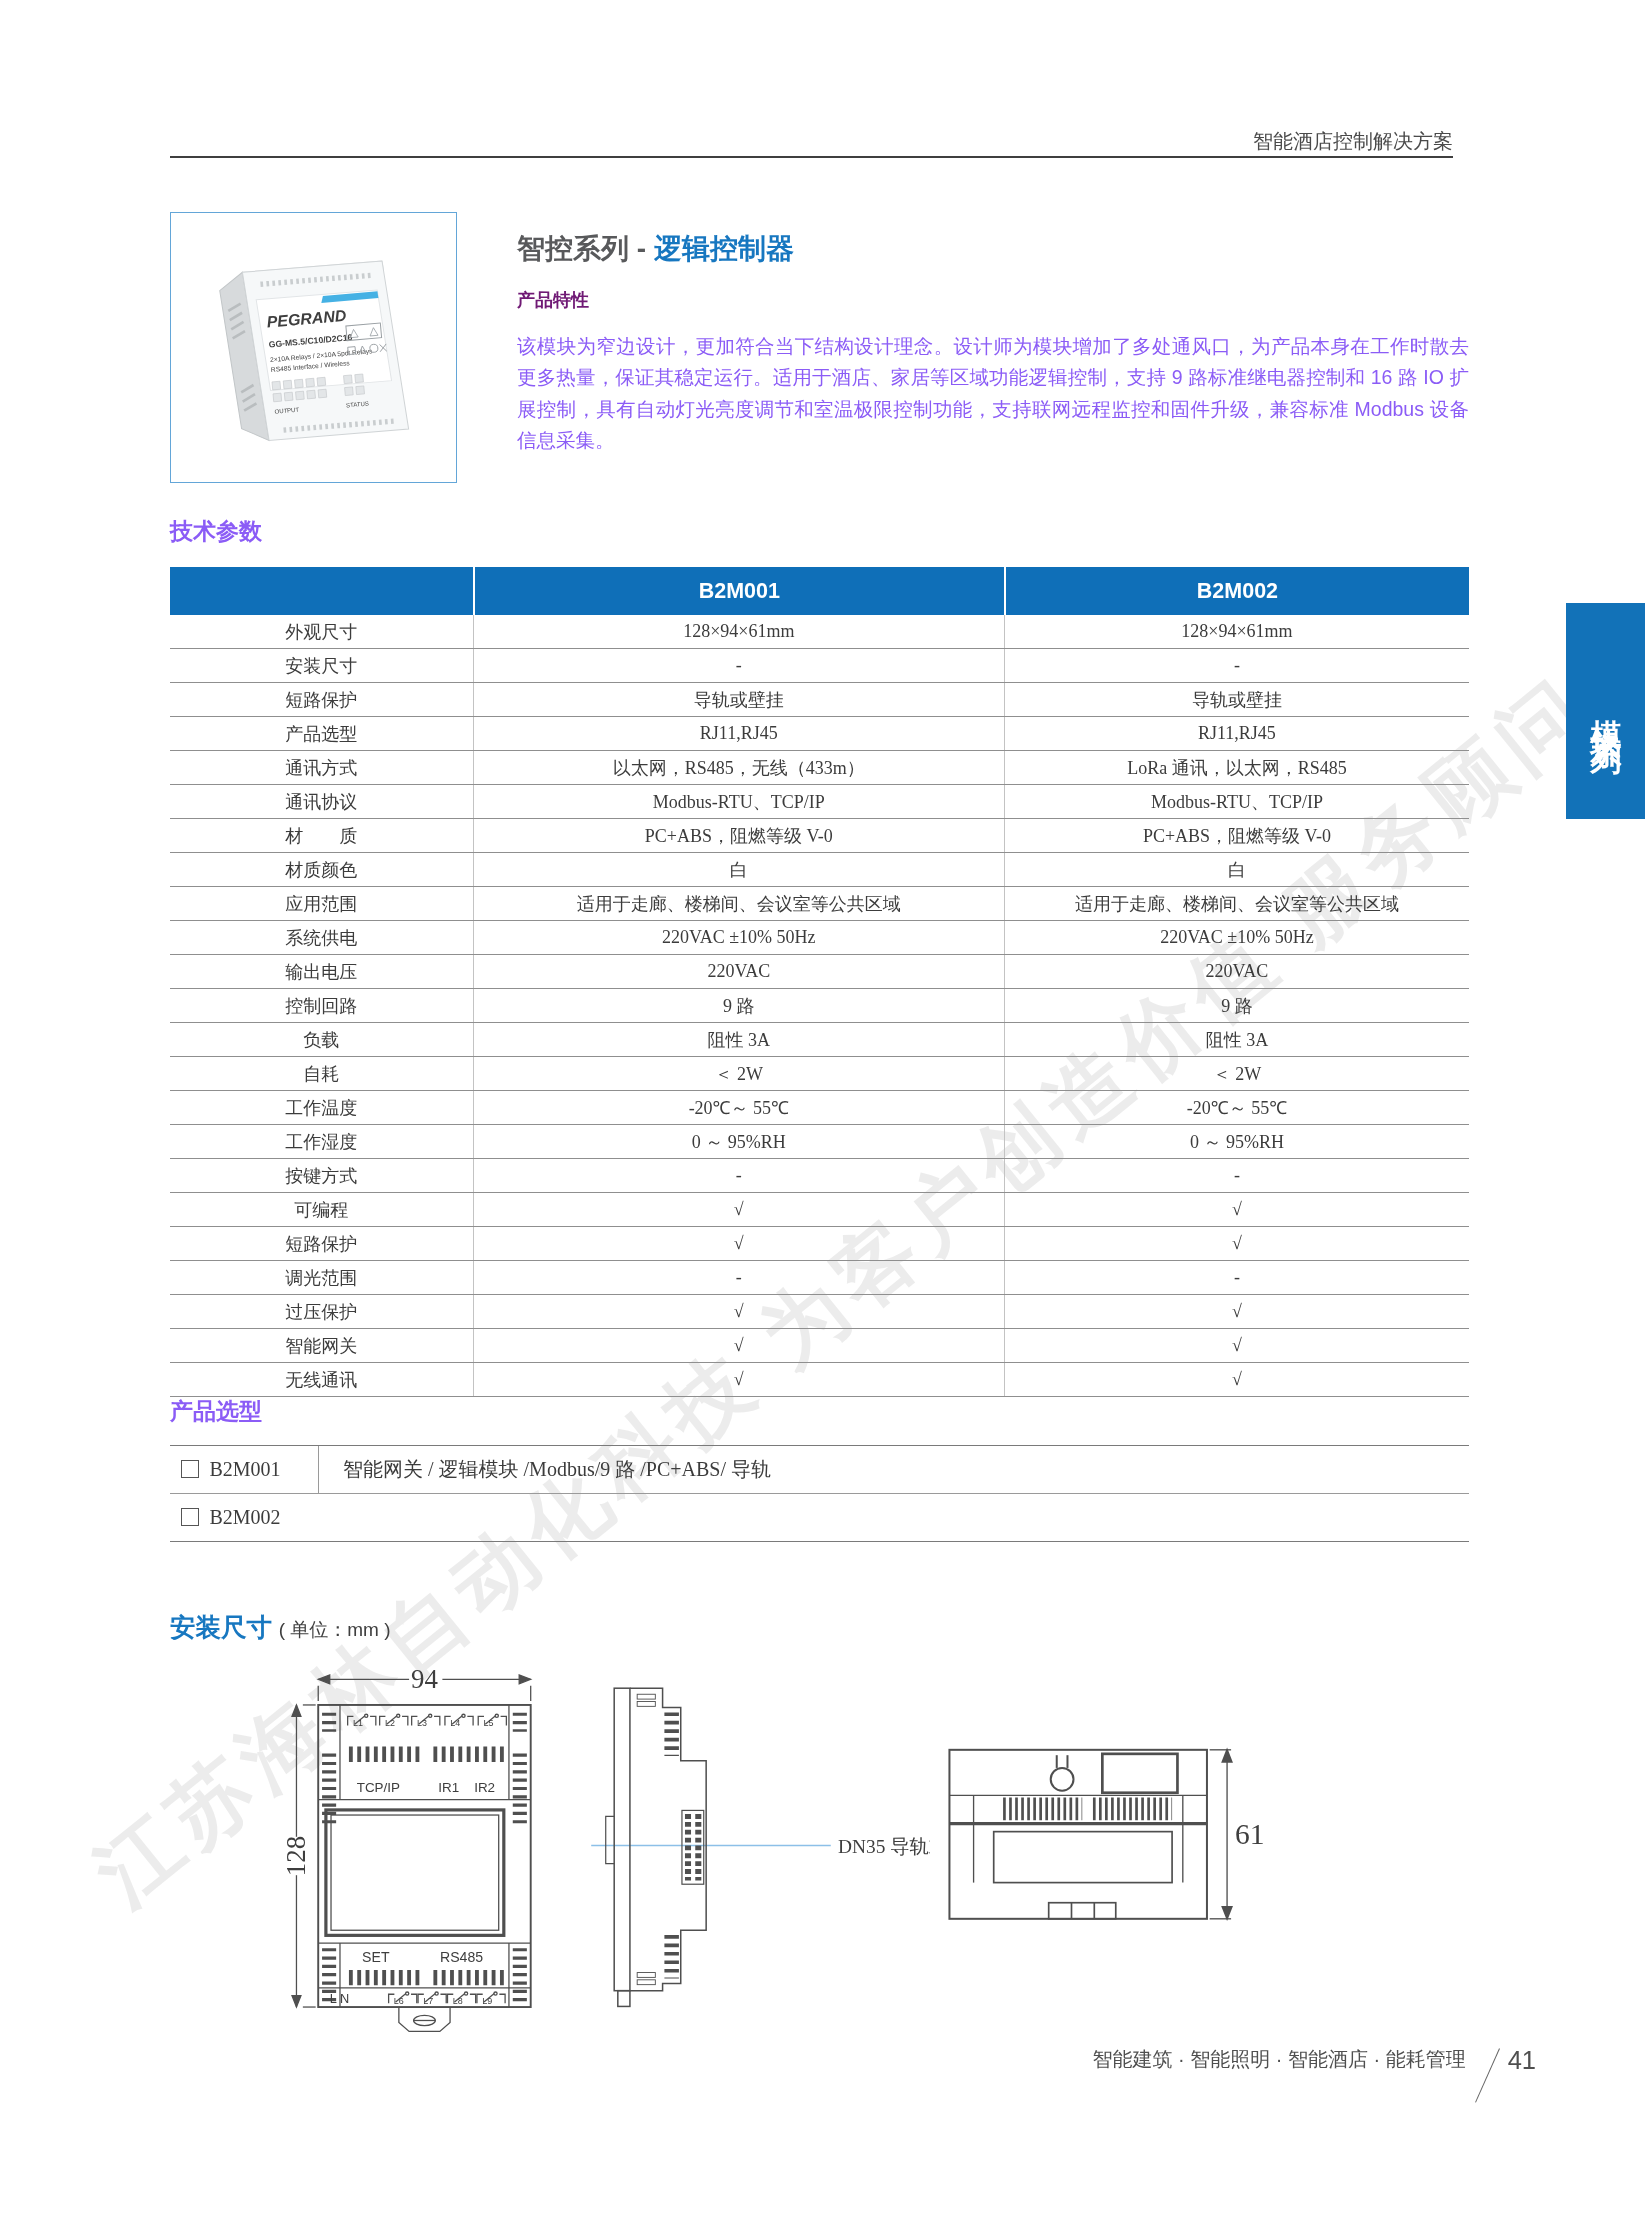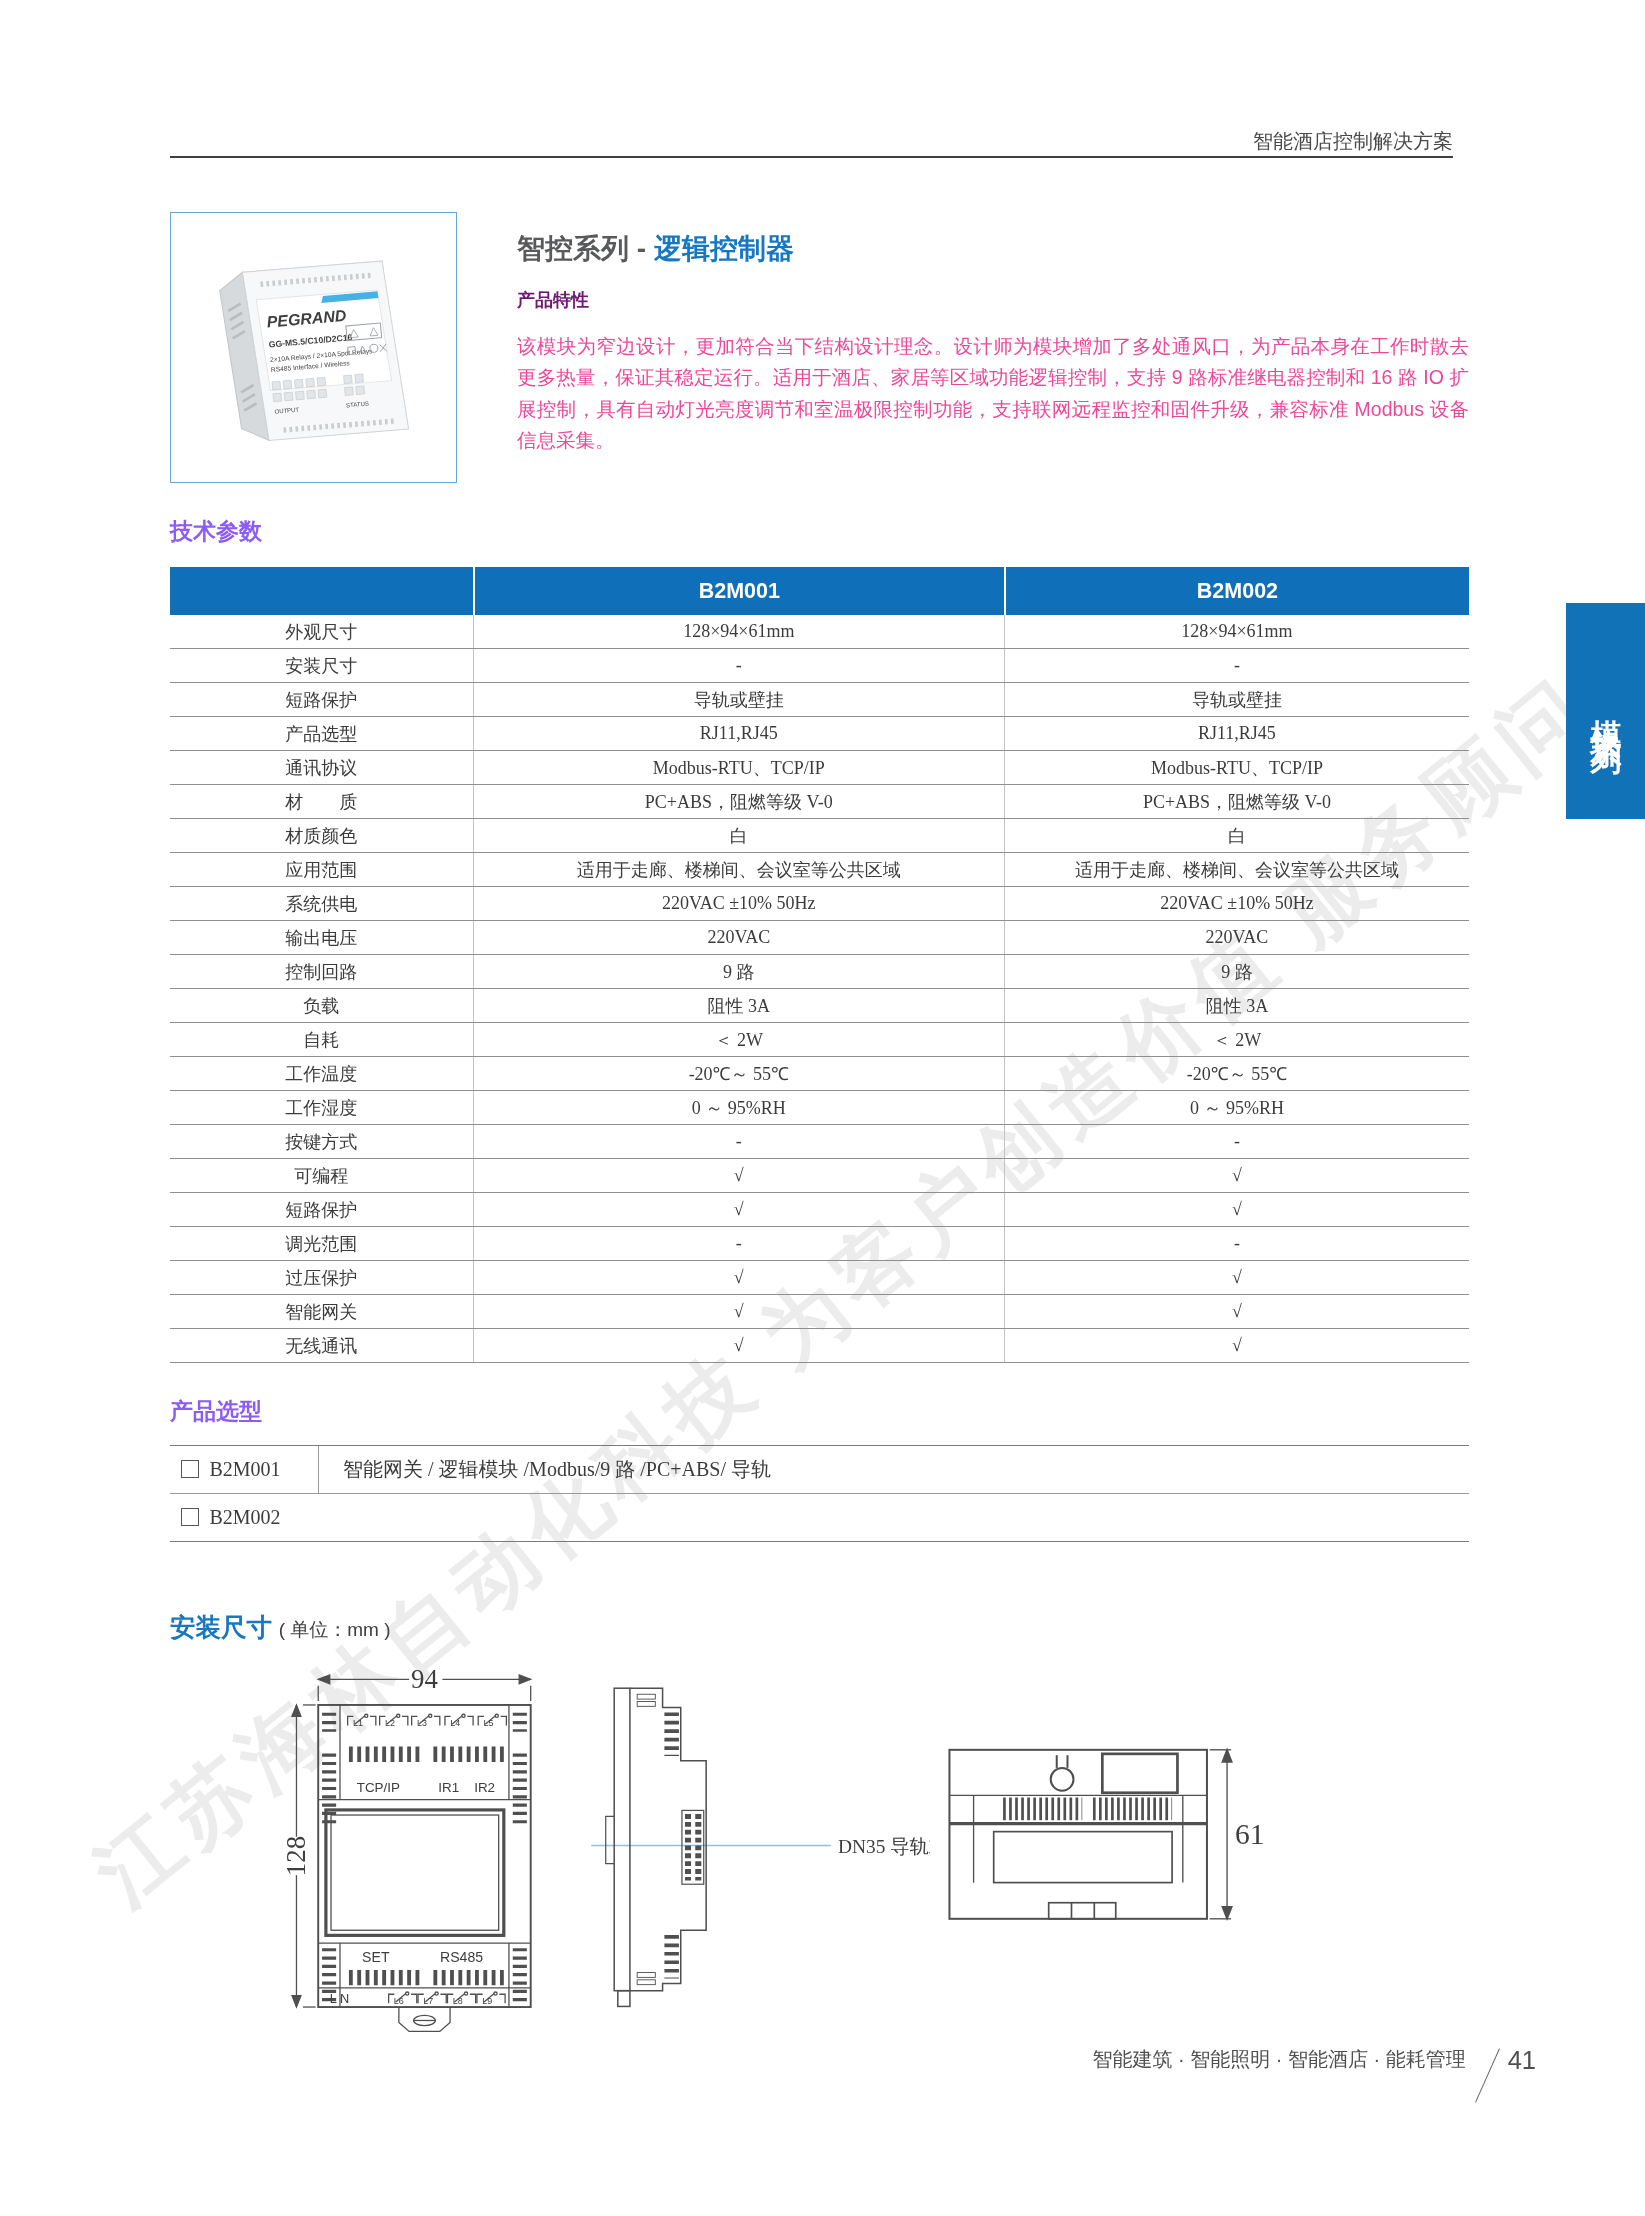--- a/index.html
+++ b/index.html
@@ -14,21 +14,21 @@
   .top-header{position:absolute;left:170px;right:192px;top:99px;height:56px;
      border-bottom:2px solid #3f3f3f;display:flex;align-items:flex-end;justify-content:flex-end;
      padding-bottom:1px;font-size:20px;color:#4a4a4a;}
   
   .product-row{position:absolute;left:170px;right:176px;top:212px;display:flex;}
   .photo-box{width:287px;height:271px;border:1.3px solid #63a6d8;box-sizing:border-box;background:#fff;flex:none;}
   .product-info{margin-left:60px;flex:1;}
   .series-title{font-size:28px;font-weight:bold;color:#58595b;margin-top:17.5px;}
   .series-title .hl{color:#1777C0;}
   .feat-heading{margin-top:20px;font-size:18px;color:#701a75;font-weight:600;}
-  .feat-body{margin-top:19px;font-size:19.5px;line-height:1.62;text-align:justify;color:#ec4899;
+  .feat-body{margin-top:19px;font-size:19.5px;line-height:1.62;text-align:justify;color:#8b5cf6;
      font-family:"Liberation Sans", sans-serif;}
   
   .tech-section{position:absolute;left:170px;width:1299px;top:516px;}
   .sec-heading{font-size:23px;color:#8b5cf6;font-weight:600;}
   .tech-table{margin-top:20px;}
   .t-head{display:flex;height:48px;background:#0F6FB8;}
   .t-head .cell{display:flex;align-items:center;justify-content:center;color:#fff;
      font-size:21.5px;font-weight:bold;box-sizing:border-box;}
   .c1{width:23.3%;} .c2{width:40.9%;} .c3{width:35.8%;}
   .t-head .c2,.t-head .c3{border-left:2.7px solid #fff;}
@@ -169,20 +169,25 @@
               <div class="cell c2">导轨或壁挂</div>
               <div class="cell c3">导轨或壁挂</div>
             </div>
 
             <div class="t-row">
               <div class="cell c1">产品选型</div>
               <div class="cell c2">RJ11,RJ45</div>
               <div class="cell c3">RJ11,RJ45</div>
             </div>
 
+            <div class="t-row">
+              <div class="cell c1">通讯方式</div>
+              <div class="cell c2">以太网，RS485，无线（433m）</div>
+              <div class="cell c3">LoRa 通讯，以太网，RS485</div>
+            </div>
 
             <div class="t-row">
               <div class="cell c1">通讯协议</div>
               <div class="cell c2">Modbus-RTU、TCP/IP</div>
               <div class="cell c3">Modbus-RTU、TCP/IP</div>
             </div>
 
             <div class="t-row">
               <div class="cell c1">材　　质</div>
               <div class="cell c2">PC+ABS，阻燃等级 V-0</div>

